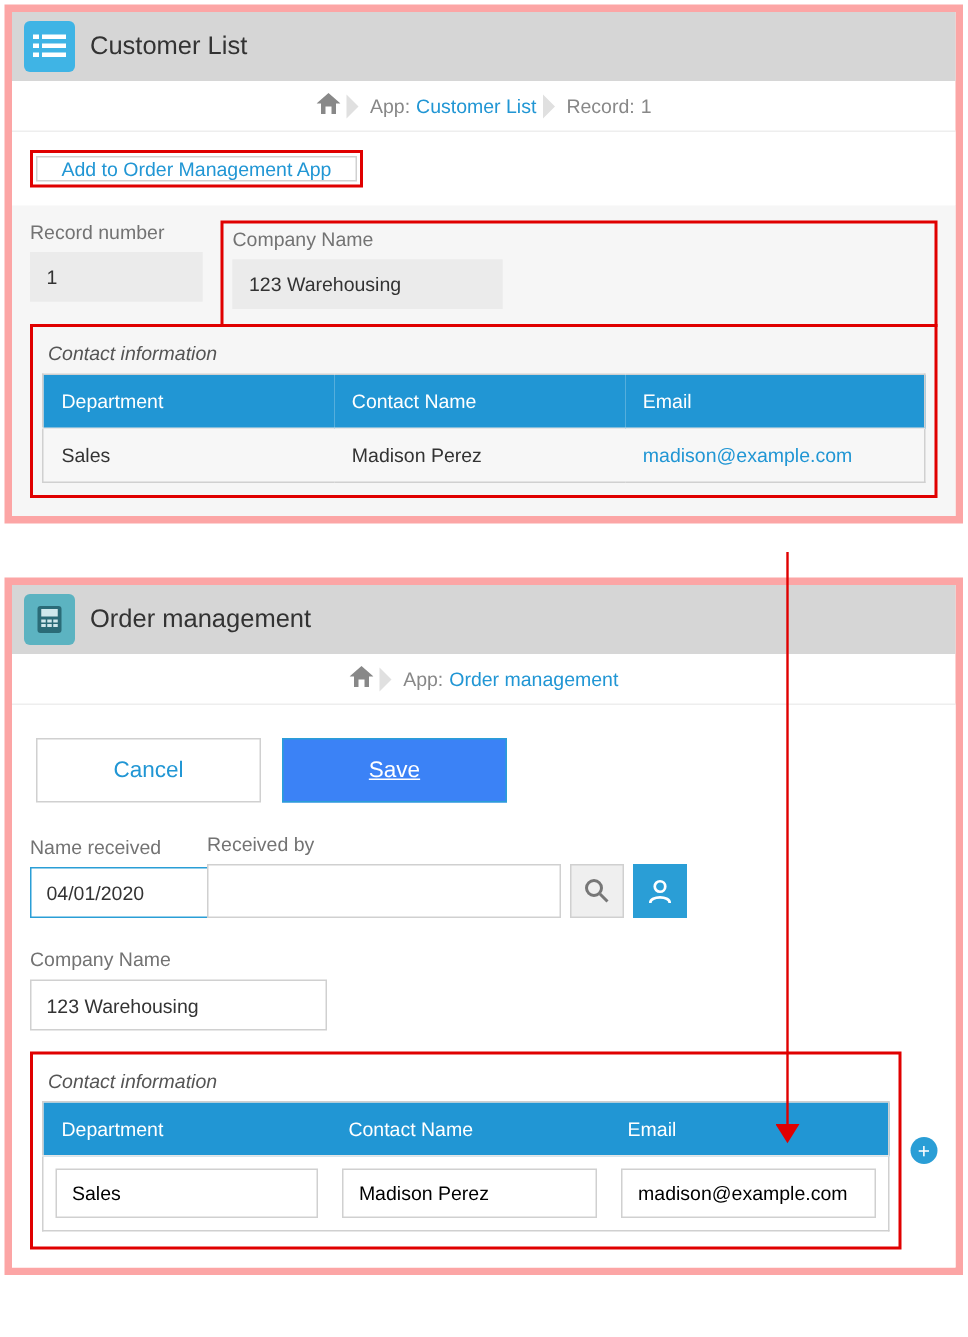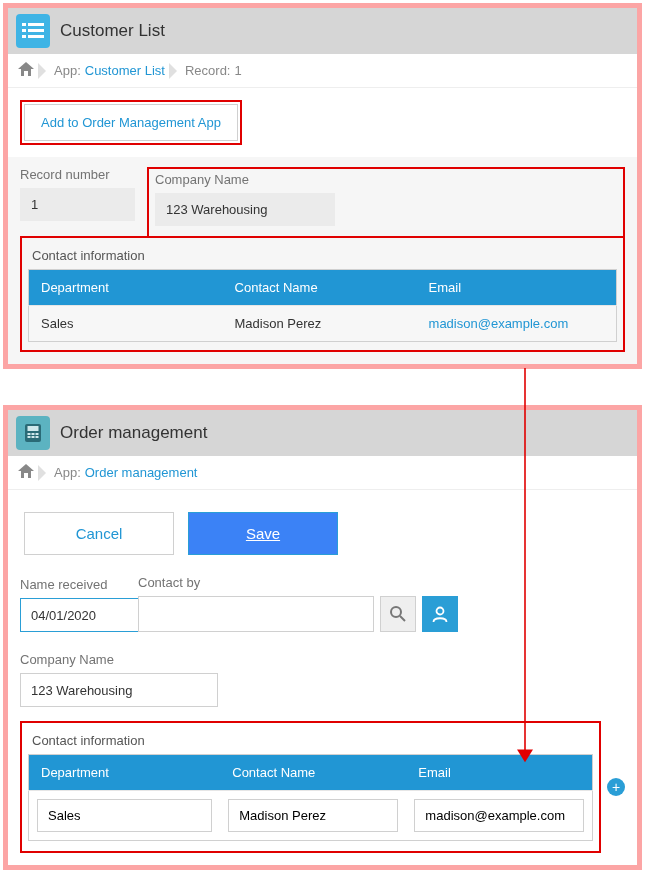--- a/index.html
+++ b/index.html
@@ -37,20 +37,21 @@
     color: #333;
     font-weight: normal;
   }
   .breadcrumb {
     display: flex;
     align-items: center;
     padding: 8px 10px;
     gap: 4px;
     font-size: 13px;
     border-bottom: 1px solid #eee;
+    justify-content: center;
   }
   .breadcrumb .chev {
     width: 8px;
     height: 16px;
     position: relative;
   }
   .breadcrumb .chev::before {
     content: "";
     position: absolute;
     left: 0;
@@ -60,21 +61,21 @@
     border-left: 8px solid #e0e0e0;
   }
   .breadcrumb .home-icon { color: #888; }
   .breadcrumb .label { color: #888; margin-left: 4px; }
   .breadcrumb .link { color: #2196d4; }
   .content-area { padding: 12px; }
   .text-button {
     border: 1px solid #d0d0d0;
     background: #fff;
     color: #2196d4;
-    padding: 10px 16px;
+    padding: 0 16px;
     font-size: 13px;
     cursor: pointer;
   }
   .red-box {
     border: 2px solid #e00000;
     padding: 2px;
     display: inline-block;
   }
   .red-box-tight { border: 2px solid #e00000; }
   .fields-row { display: flex; gap: 12px; }
@@ -98,20 +99,21 @@
     border: 1px solid #d0d0d0;
     padding: 8px 10px;
     font-size: 13px;
     min-height: 34px;
     color: #333;
   }
   .section-label {
     font-size: 13px;
     color: #555;
     margin: 6px 0 6px 4px;
+    font-style: italic;
   }
   .table {
     border: 1px solid #d0d0d0;
     border-collapse: collapse;
     width: 100%;
   }
   .table th {
     background: #2196d4;
     color: #fff;
     text-align: left;
@@ -293,21 +295,21 @@
       <div class="btn btn-cancel">Cancel</div>
       <div class="btn btn-save">Save</div>
     </div>
 
     <div class="fields-row" style="gap:18px; align-items:flex-end;">
       <div class="field-block" style="width:100px">
         <span class="field-label">Name received</span>
         <input class="field-input" style="border-color: rgb(42, 158, 214);" value="04/01/2020">
       </div>
       <div class="field-block" style="flex:0 0 320px">
-        <span class="field-label">Contact by</span>
+        <span class="field-label">Received by</span>
         <div style="display:flex; gap:6px;">
           <input class="field-input" style="flex: 1 1 0%;">
           <div class="search-btn">
             <svg width="18" height="18" viewBox="0 0 18 18">
                   <circle cx="7" cy="7" r="5" fill="none" stroke="#777" stroke-width="2"></circle>
                   <line x1="11" y1="11" x2="16" y2="16" stroke="#777" stroke-width="2"></line>
                 </svg>
           </div>
           <div class="user-btn">
             <svg width="18" height="18" viewBox="0 0 18 18">

